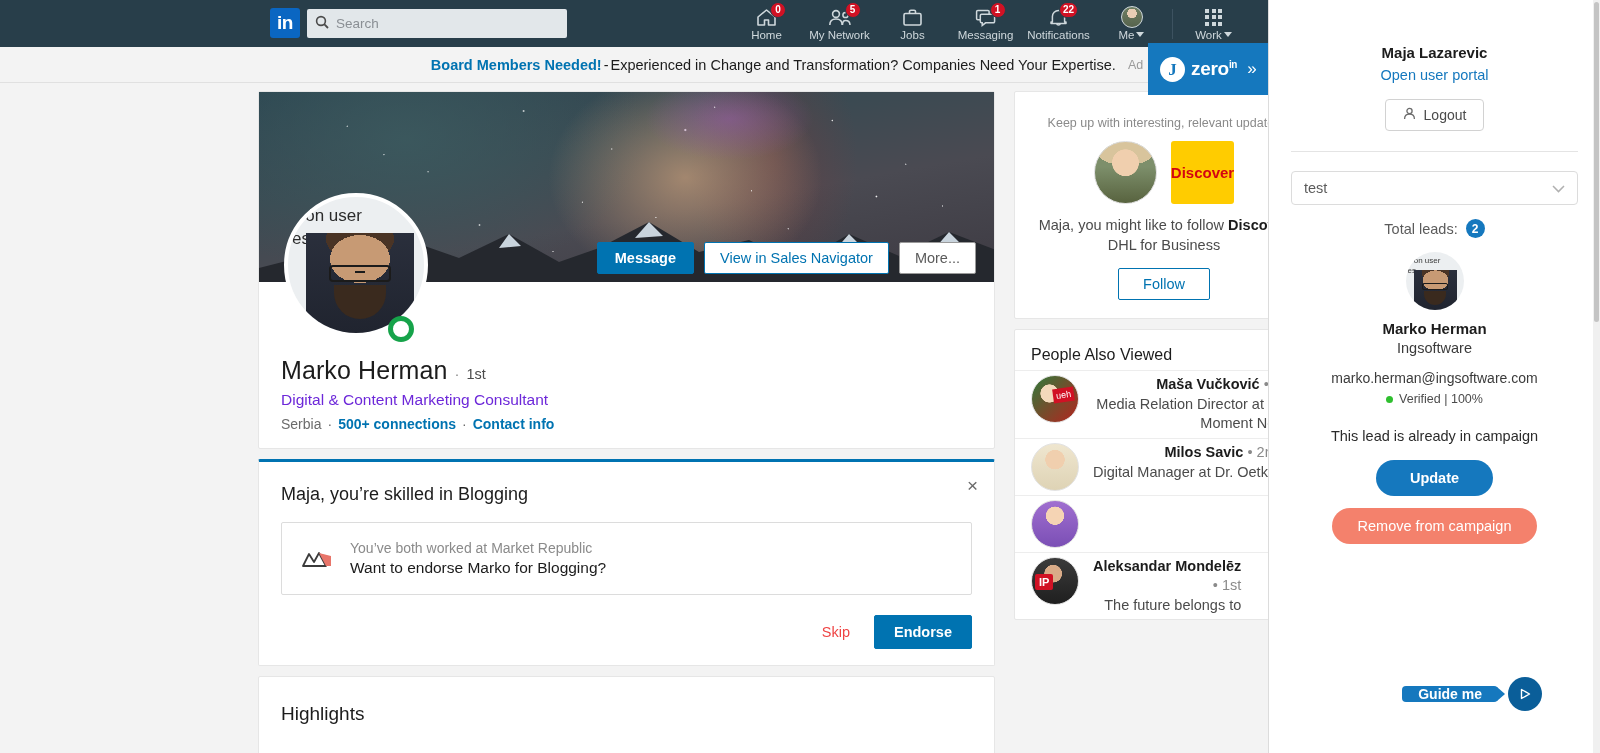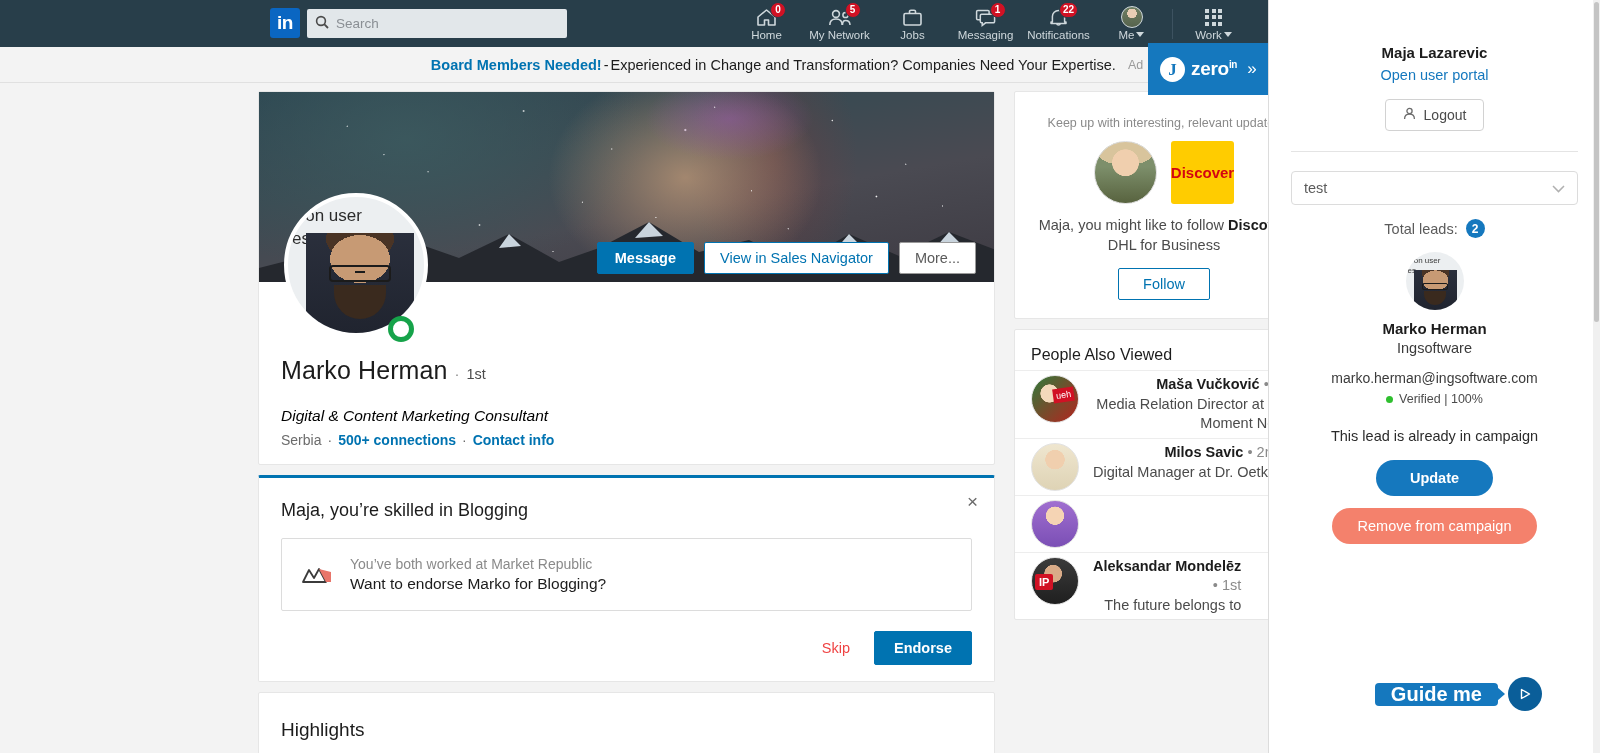--- a/index.html
+++ b/index.html
@@ -172,21 +172,21 @@
     font-size: 14.5px; padding: 7px 15px;
   }
   .btn-more {
     background: #fff; color: #5b5b5b; border: 1px solid #9a9a9a;
     font-size: 14.5px; padding: 7px 15px;
   }
   .p-name-row { margin-top: 60px; display: flex; align-items: baseline; gap: 7px; }
   .p-name { font-size: 25px; color: #1c1c1c; font-weight: normal; letter-spacing: 0.1px; }
   .p-dot { color: #8a8a8a; font-size: 15px; }
   .p-degree { font-size: 14.5px; color: #4b4b4b; }
-  .p-headline { margin-top: 22px; font-size: 15.5px; color: #000000; font-style: italic; }
+  .p-headline { margin-top: 6px; font-size: 15.5px; color: #6d28d9; }
   .p-meta { margin-top: 7px; font-size: 14px; color: #6b6b6b; display: flex; gap: 6px; align-items: baseline; }
   .p-meta a { color: #0073b1; text-decoration: none; font-weight: bold; }
 
   
   .endorse-card { border-top: 3px solid #0073b1; padding: 22px 22px 16px 22px; position: relative; }
   .endorse-title { font-size: 18px; color: #1c1c1c; }
   .endorse-close {
     position: absolute; right: 16px; top: 14px;
     font-size: 19px; color: #6b6b6b; cursor: pointer; line-height: 1;
     background: none; border: none;
@@ -322,21 +322,21 @@
     border-radius: 18px; font-size: 14.5px; padding: 10px 26px;
   }
   .panel-scroll {
     position: absolute; right: 0; top: 0; width: 7px; height: 753px; background: #f0f0f0;
   }
   .panel-scroll i { position: absolute; top: 2px; left: 1px; width: 5px; height: 320px; background: #c4c4c4; border-radius: 3px; display: block; }
 
   
   .guide-wrap { position: absolute; right: 58px; bottom: 42px; display: flex; align-items: center; z-index: 60; }
   .guide-pill {
-    background: #1578be; color: #fff; font-size: 20px; font-weight: bold;
+    background: #1578be; color: #fff; font-size: 14px; font-weight: bold;
     padding: 0 16px; border-radius: 4px; position: relative; text-align: center;
   }
   .guide-pill:after {
     content: ""; position: absolute; right: -7px; top: 50%; transform: translateY(-50%);
     border-top: 7px solid transparent; border-bottom: 7px solid transparent; border-left: 8px solid #1578be;
   }
   .guide-circle {
     width: 34px; height: 34px; border-radius: 50%; background: #0a5e99;
     margin-left: 10px; display: flex; align-items: center; justify-content: center;
   }

